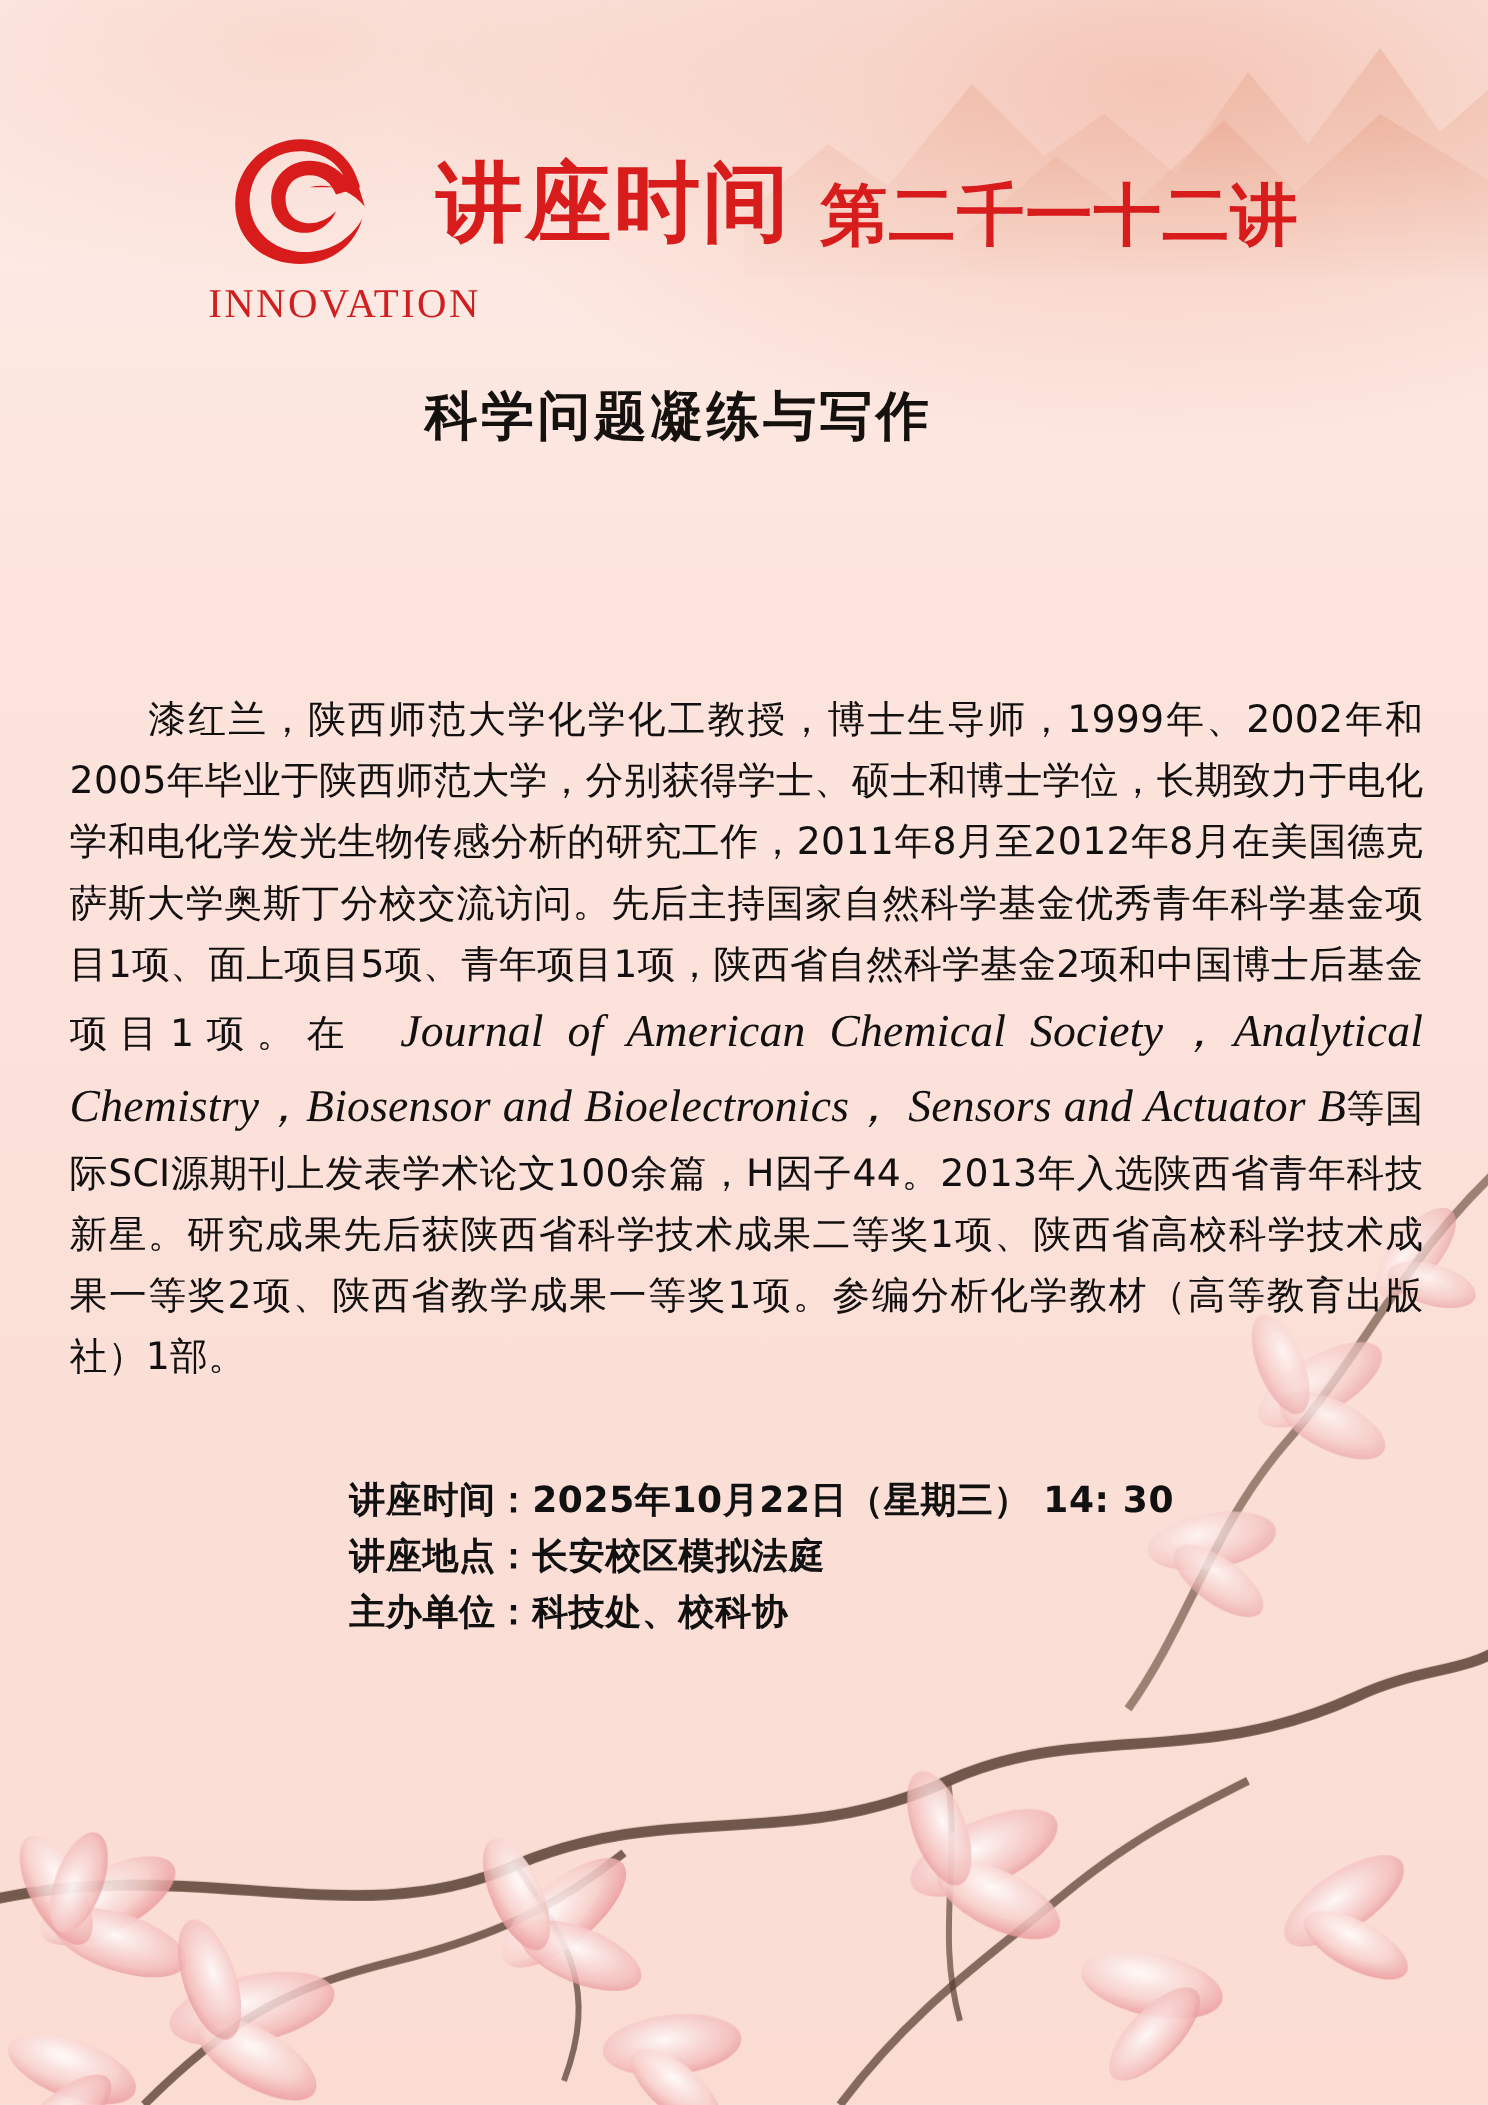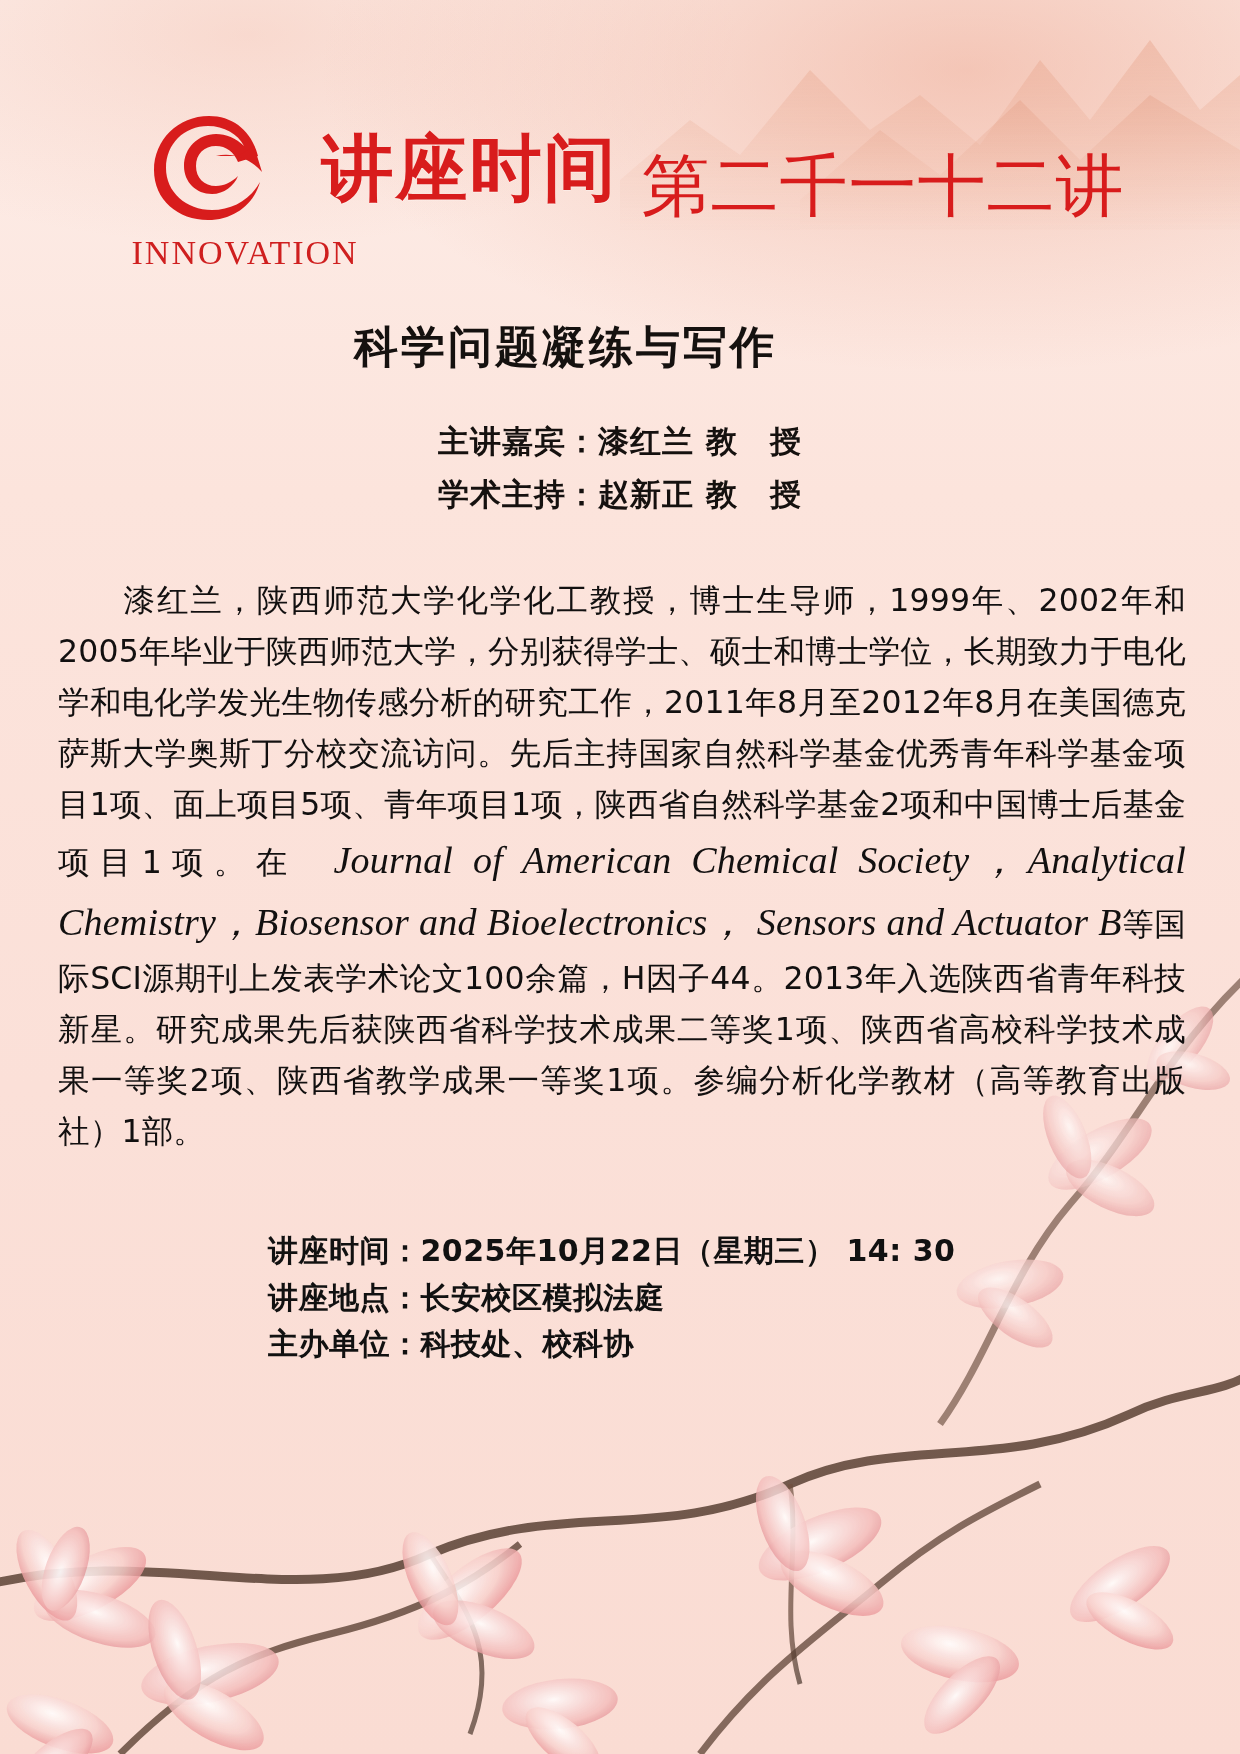--- a/index.html
+++ b/index.html
@@ -92,22 +92,22 @@
     font-weight: bold;
     font-size: 72px;
     line-height: 1;
     color: #d81c1c;
     letter-spacing: 2px;
     margin-top: 20px;
     text-shadow: 0 1px 0 rgba(255,255,255,0.35);
   }
   .brand-session {
     font-family: "DejaVu Sans", sans-serif;
-    font-weight: normal;
-    font-size: 68px;
+    font-weight: bold;
+    font-size: 56px;
     line-height: 1;
     color: #d81c1c;
     letter-spacing: 1px;
     margin-top: 40px;
     margin-left: 24px;
   }
 
   
   .lecture-title {
     position: absolute;
@@ -163,21 +163,21 @@
     position: absolute;
     top: 1228px;
     left: 268px;
     font-family: "DejaVu Sans", sans-serif;
     font-weight: bold;
     font-size: 30px;
     color: #111;
     line-height: 1.55;
     letter-spacing: 0.5px;
   }
-  .info div { white-space: pre; }
+  .info div { white-space: pre; margin-left: 23px; }
 
   
   .slogan {
     position: absolute;
     top: 1420px;
     left: 0;
     width: 1240px;
     text-align: center;
     font-family: "DejaVu Sans", sans-serif;
     font-weight: bold;
@@ -310,24 +310,20 @@
         <path d="M66,44 C82,40 100,46 112,60 L104,34 L88,44 Z" fill="#d81c1c"></path>
       </svg>
       <div class="logo-word">INNOVATION</div>
     </div>
     <div class="brand-title">讲座时间</div>
     <div class="brand-session">第二千一十二讲</div>
   </div>
 
   <div class="lecture-title">科学问题凝练与写作</div>
 
-  <div class="speakers">
-    <div>主讲嘉宾：漆红兰 教　授</div>
-    <div>学术主持：赵新正 教　授</div>
-  </div>
 
   <div class="bio">
     <span class="indent"></span><span>漆红兰，陕西师范大学化学化工教授，博士生导师，1999年、2002年和2005年毕业于陕西师范大学，分别获得学士、硕士和博士学位，长期致力于电化学和电化学发光生物传感分析的研究工作，2011年8月至2012年8月在美国德克萨斯大学奥斯丁分校交流访问。先后主持国家自然科学基金优秀青年科学基金项目1项、面上项目5项、青年项目1项，陕西省自然科学基金2项和中国博士后基金项目1项。在</span><span class="journals">Journal of American Chemical Society，Analytical Chemistry，Biosensor and Bioelectronics， Sensors and Actuator B</span><span>等国际SCI源期刊上发表学术论文100余篇，H因子44。2013年入选陕西省青年科技新星。研究成果先后获陕西省科学技术成果二等奖1项、陕西省高校科学技术成果一等奖2项、陕西省教学成果一等奖1项。参编分析化学教材（高等教育出版社）1部。</span>
   </div>
 
   <div class="info">
     <div>讲座时间：2025年10月22日（星期三） 14: 30</div>
     <div>讲座地点：长安校区模拟法庭</div>
     <div>主办单位：科技处、校科协</div>
   </div>

